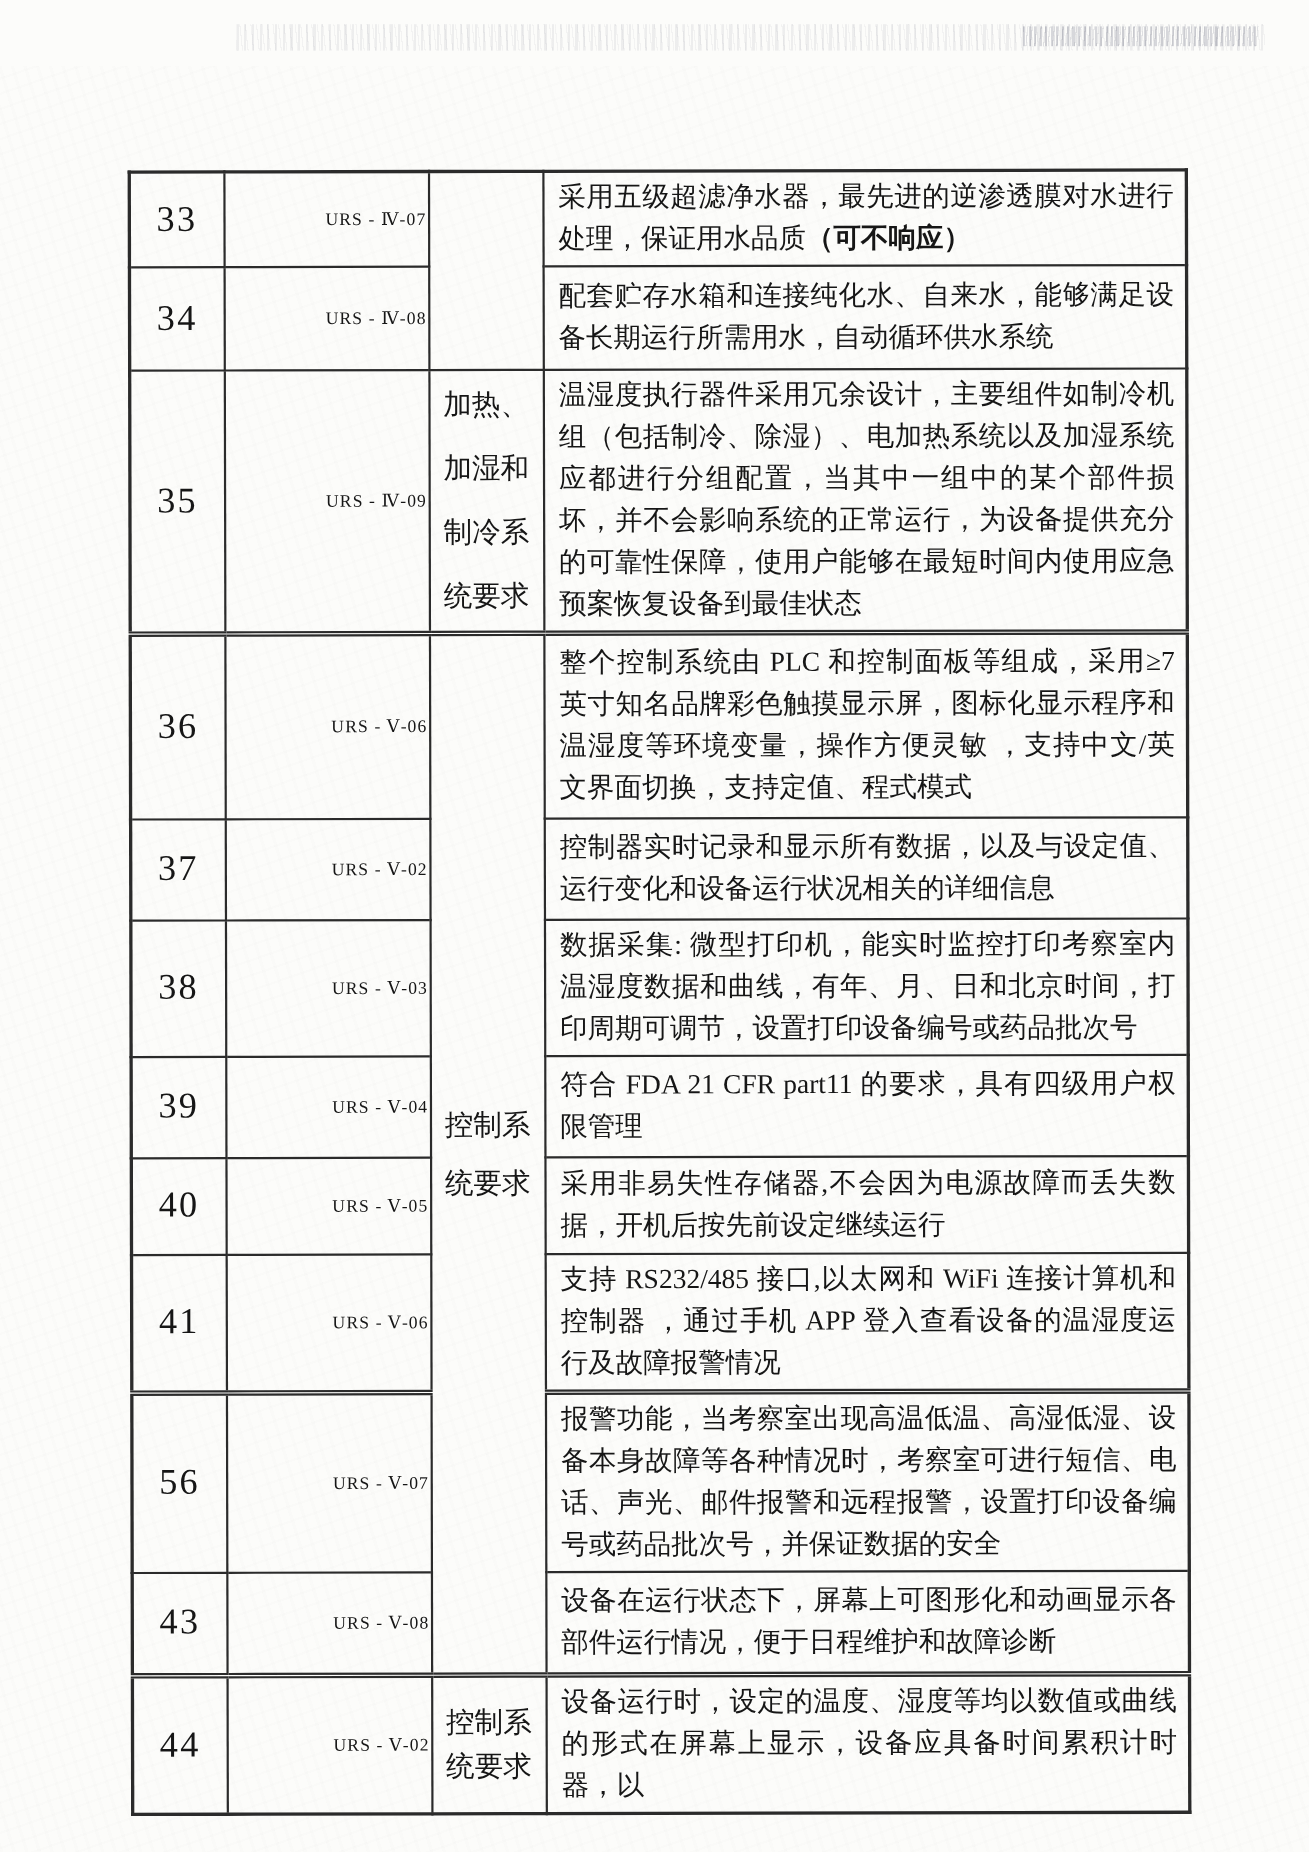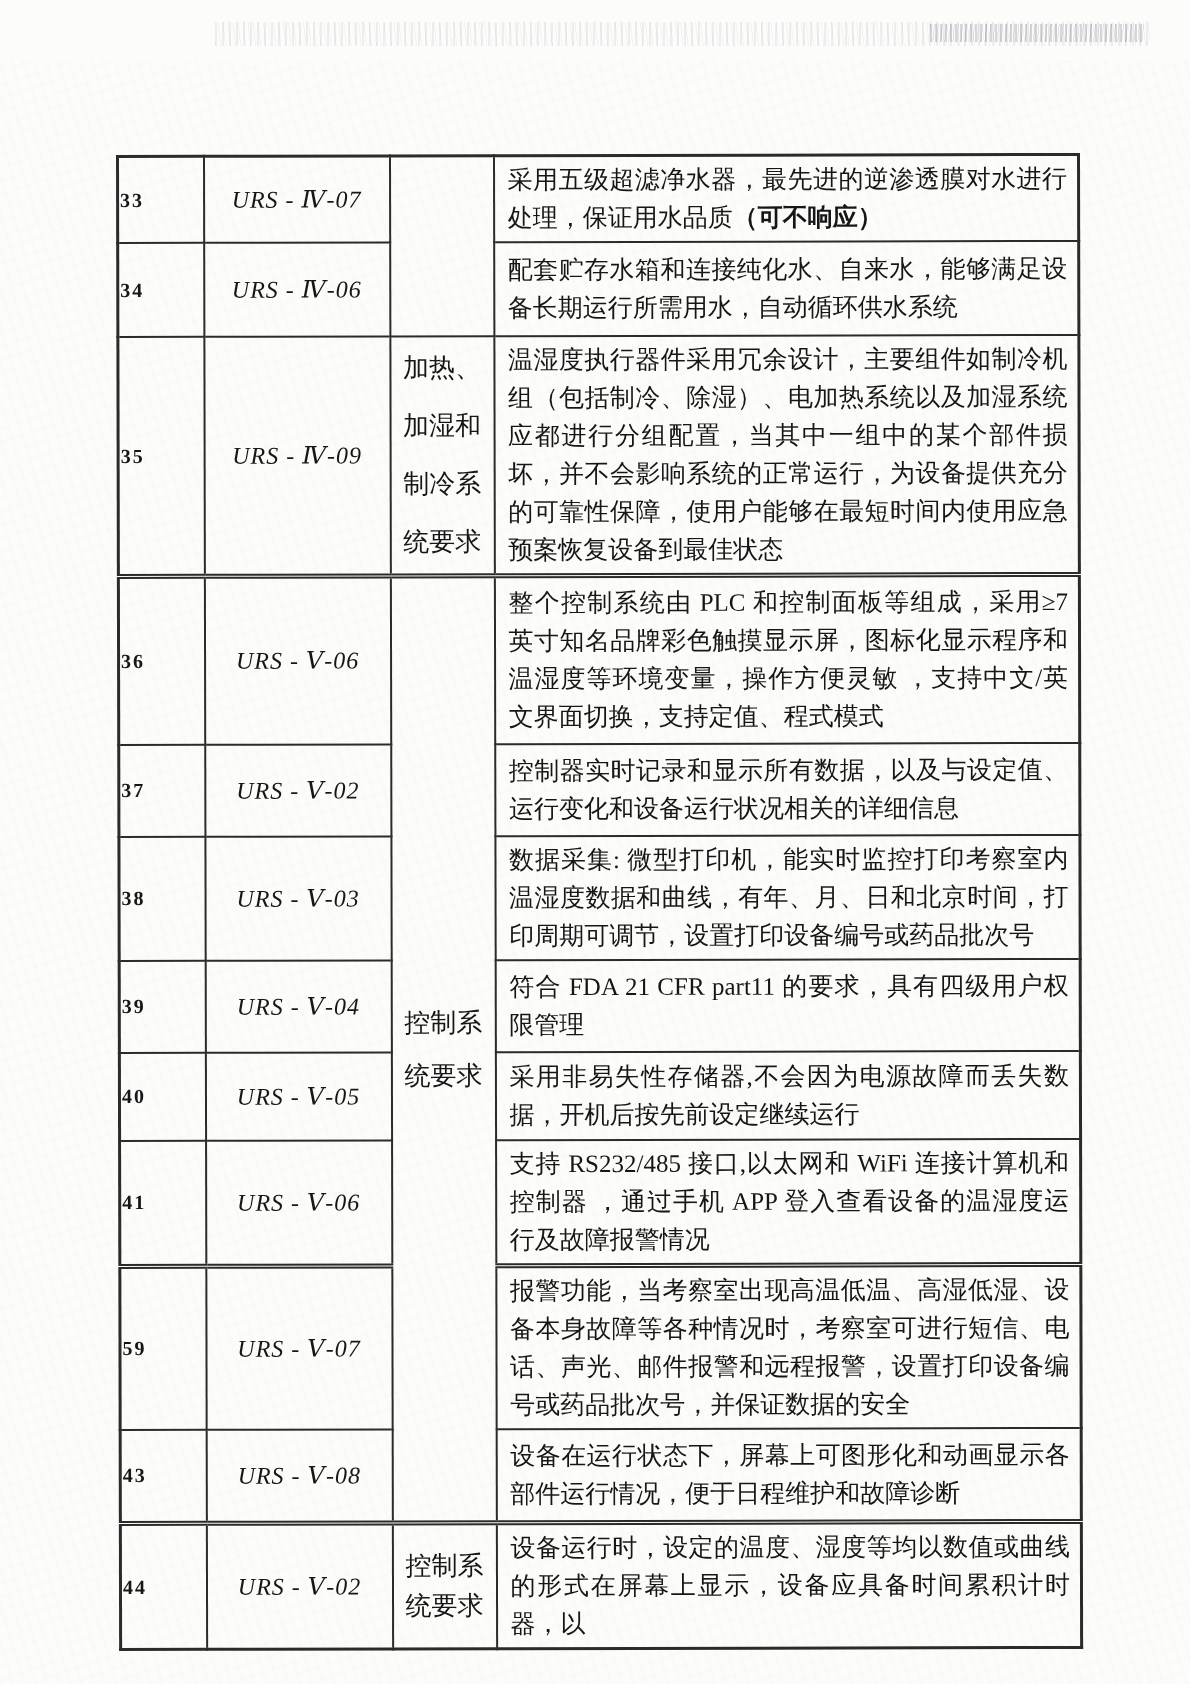--- a/index.html
+++ b/index.html
@@ -53,30 +53,29 @@
     table-layout: fixed;
     transform: rotate(-0.12deg);
     transform-origin: top left;
   }
   table.urs, table.urs td { border: 2px solid #2b2b2b; }
   table.urs { border-width: 3px; }
 
   td { vertical-align: middle; }
 
   td.no {
-    font-size: 20px;
+    text-align: center;
+    font-size: 33px;
     letter-spacing: 2px;
-    font-weight: bold;
   }
   td.code {
-    text-align: center;
-    font-size: 24px;
+    text-align: right;
+    font-size: 16px;
     letter-spacing: 1px;
     white-space: nowrap;
-    font-style: italic;
   }
   td.cat {
     text-align: center;
     font-size: 26px;
     padding: 0 9px;
     line-height: 40px;
   }
   td.cat.tall   { line-height: 58px; }
   td.cat.merged { line-height: 53px; }
   td.desc {
@@ -121,21 +120,21 @@
     </colgroup>
     <tbody>
       <tr class="r33">
         <td class="no">33</td>
         <td class="code">URS - Ⅳ-07</td>
         <td class="cat" rowspan="2"></td>
         <td class="desc"><span>采用五级超滤净水器，最先进的逆渗透膜对水进行处理，保证用水品质</span><b>（可不响应）</b></td>
       </tr>
       <tr class="r34">
         <td class="no">34</td>
-        <td class="code">URS - Ⅳ-06</td>
+        <td class="code">URS - Ⅳ-08</td>
         <td class="desc">配套贮存水箱和连接纯化水、自来水，能够满足设备长期运行所需用水，自动循环供水系统</td>
       </tr>
       <tr class="r35">
         <td class="no">35</td>
         <td class="code">URS - Ⅳ-09</td>
         <td class="cat tall">加热、加湿和制冷系统要求</td>
         <td class="desc">温湿度执行器件采用冗余设计，主要组件如制冷机组（包括制冷、除湿）、电加热系统以及加湿系统应都进行分组配置，当其中一组中的某个部件损坏，并不会影响系统的正常运行，为设备提供充分的可靠性保障，使用户能够在最短时间内使用应急预案恢复设备到最佳状态</td>
       </tr>
       <tr class="r36">
         <td class="no">36</td>
@@ -162,21 +161,21 @@
         <td class="no">40</td>
         <td class="code">URS - Ⅴ-05</td>
         <td class="desc">采用非易失性存储器,不会因为电源故障而丢失数据，开机后按先前设定继续运行</td>
       </tr>
       <tr class="r41">
         <td class="no">41</td>
         <td class="code">URS - Ⅴ-06</td>
         <td class="desc">支持 RS232/485 接口,以太网和 WiFi 连接计算机和控制器 ，通过手机 APP 登入查看设备的温湿度运行及故障报警情况</td>
       </tr>
       <tr class="r42">
-        <td class="no">59</td>
+        <td class="no">56</td>
         <td class="code">URS - Ⅴ-07</td>
         <td class="desc">报警功能，当考察室出现高温低温、高湿低湿、设备本身故障等各种情况时，考察室可进行短信、电话、声光、邮件报警和远程报警，设置打印设备编号或药品批次号，并保证数据的安全</td>
       </tr>
       <tr class="r43">
         <td class="no">43</td>
         <td class="code">URS - Ⅴ-08</td>
         <td class="desc">设备在运行状态下，屏幕上可图形化和动画显示各部件运行情况，便于日程维护和故障诊断</td>
       </tr>
       <tr class="r44">
         <td class="no">44</td>

